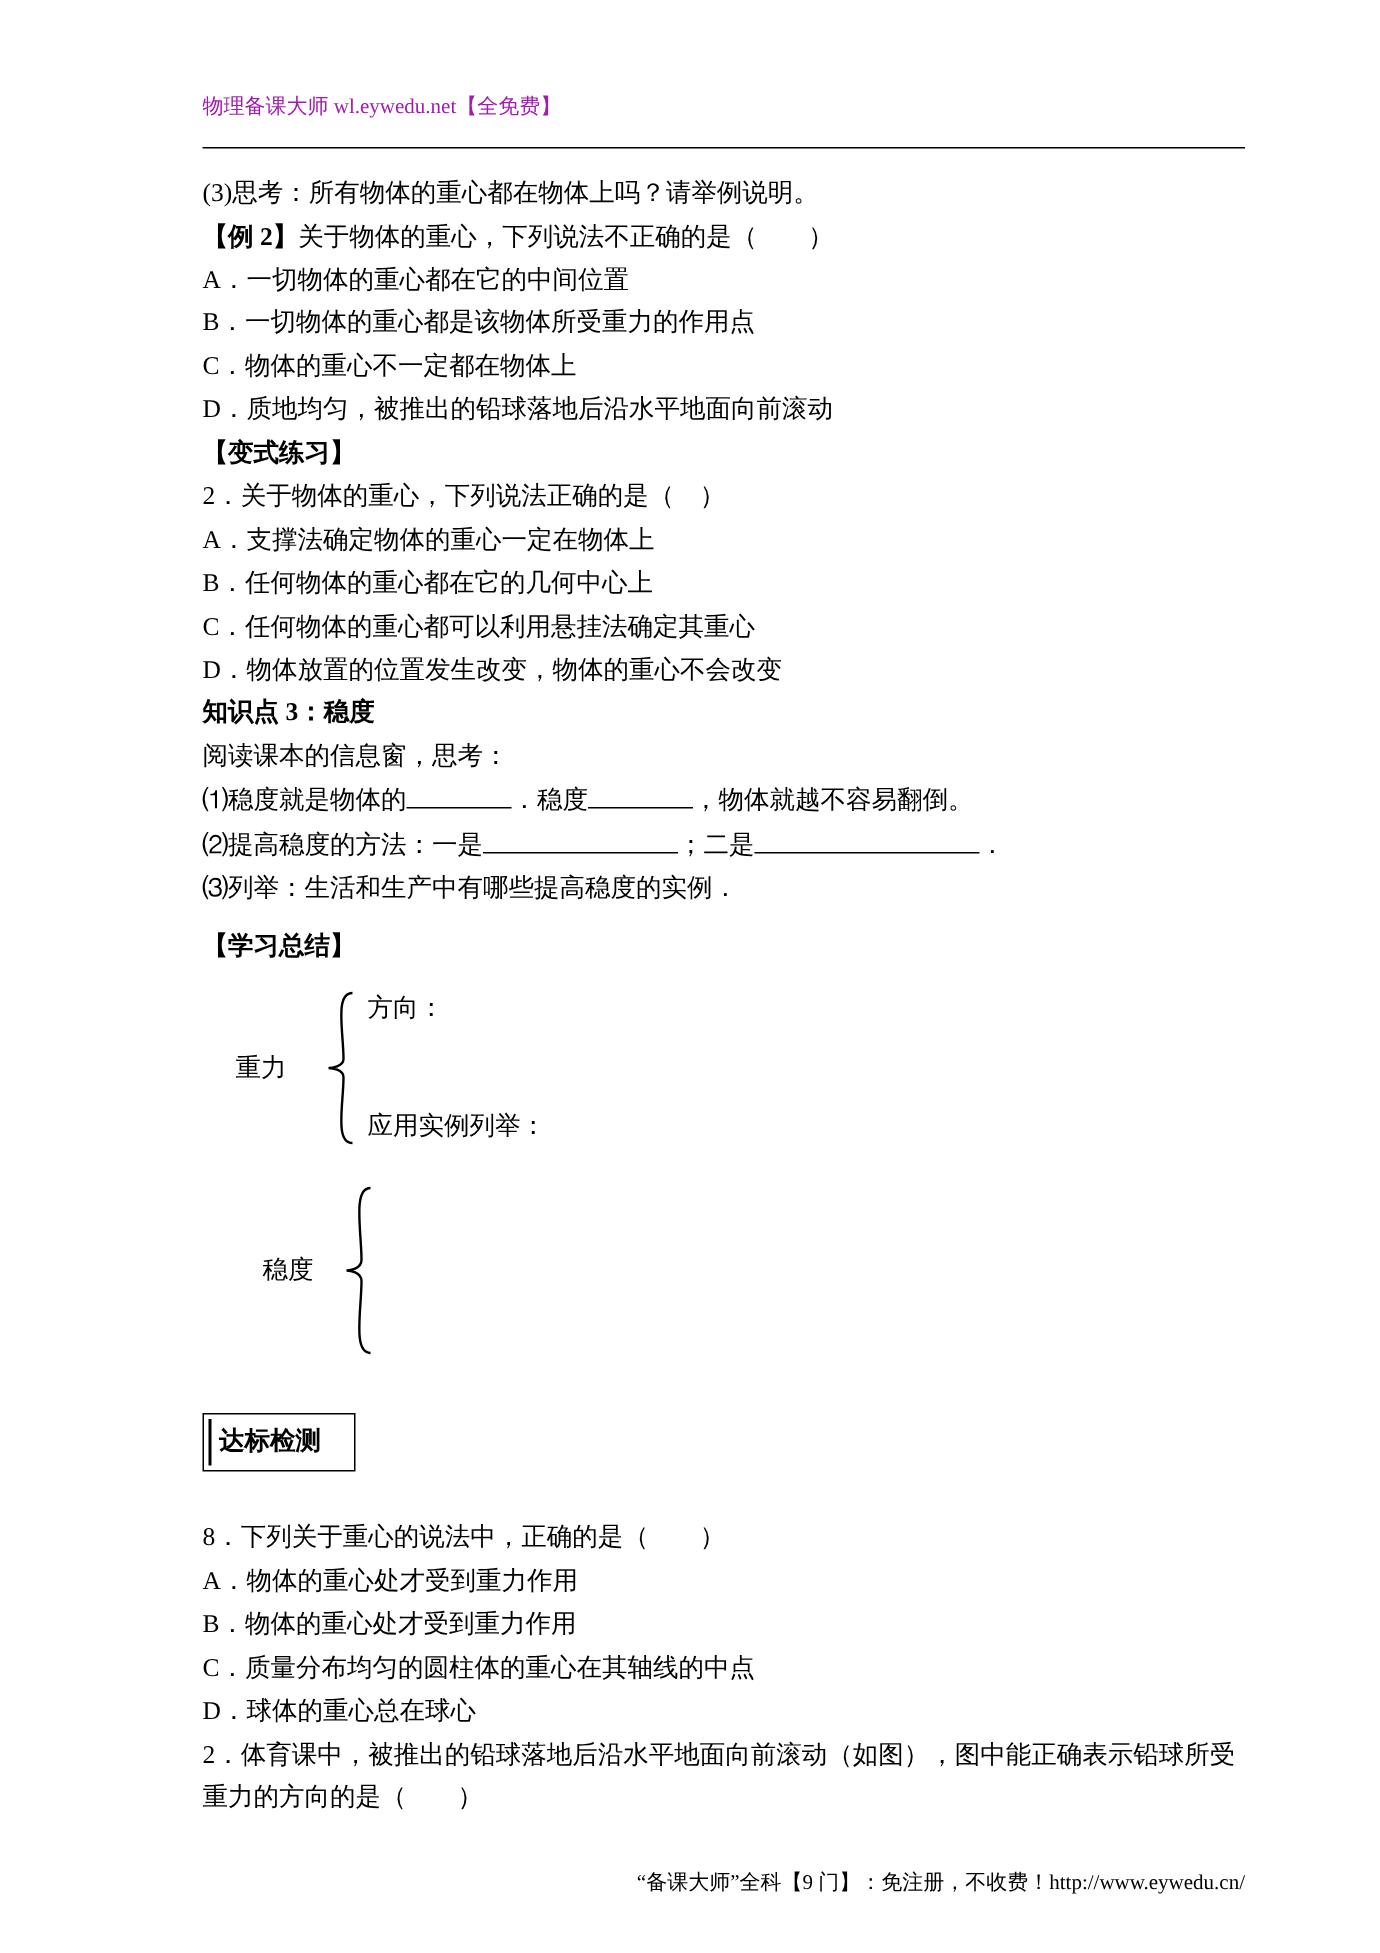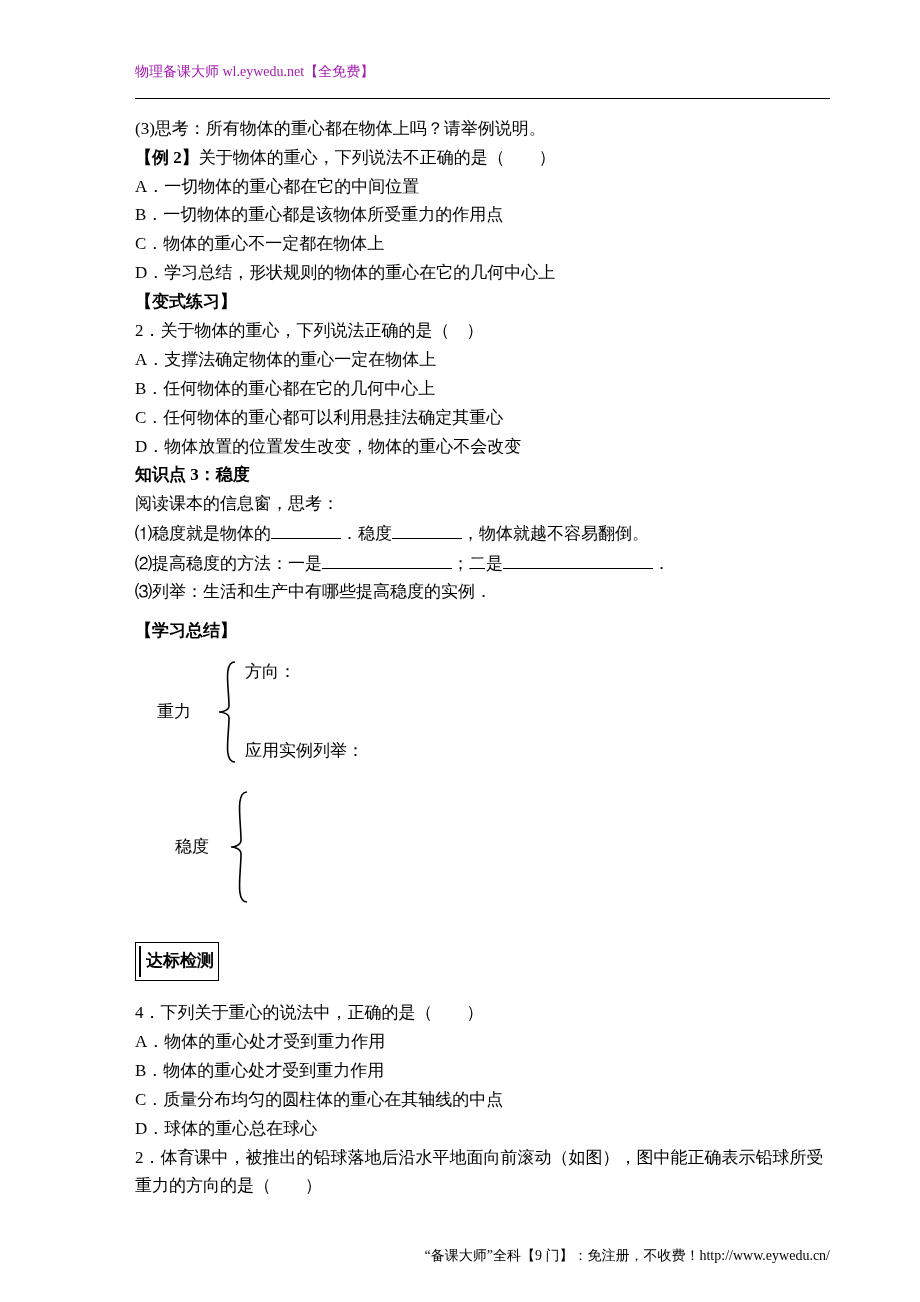--- a/index.html
+++ b/index.html
@@ -60,22 +60,22 @@
     .brace-items{
       display:flex;
       flex-direction:column;
       justify-content:space-between;
       padding-left:4px;
     }
 
     .dabiao-box{
       display:inline-block;
       border:1.2px solid #000;
-      padding:4px 4px 4px 10px;
-      margin:14px 0 18px 0;
+      padding:4px 22px 4px 10px;
+      margin:14px 0 30px 0;
       position:relative;
     }
     .dabiao-box::before{
       content:"";
       position:absolute;
       left:3px; top:3px; bottom:3px;
       width:2px;
       background:#000;
     }
 
@@ -96,21 +96,21 @@
   <div class="underline-top"></div>
 
   <span class="line">(3)思考：所有物体的重心都在物体上吗？请举例说明。</span>
 
   <span class="line">
     <span class="partbold fangsong">【例 2】</span><span>关于物体的重心，下列说法不正确的是（　　）</span>
   </span>
   <span class="line">A．一切物体的重心都在它的中间位置</span>
   <span class="line">B．一切物体的重心都是该物体所受重力的作用点</span>
   <span class="line">C．物体的重心不一定都在物体上</span>
-  <span class="line">D．学习总结，形状规则的物体的重心在它的几何中心上</span>
+  <span class="line">D．质地均匀，被推出的铅球落地后沿水平地面向前滚动</span>
 
   <span class="line bold fangsong">【变式练习】</span>
   <span class="line">2．关于物体的重心，下列说法正确的是（　）</span>
   <span class="line">A．支撑法确定物体的重心一定在物体上</span>
   <span class="line">B．任何物体的重心都在它的几何中心上</span>
   <span class="line">C．任何物体的重心都可以利用悬挂法确定其重心</span>
   <span class="line">D．物体放置的位置发生改变，物体的重心不会改变</span>
 
   <span class="line bold fangsong">知识点 3：稳度</span>
   <span class="line">阅读课本的信息窗，思考：</span>
@@ -149,21 +149,21 @@
       <svg class="brace-svg" viewBox="0 0 28 118">
         <path d="M22 4 C10 4 16 33 16 52 C16 58 8 59 6 59 C8 59 16 60 16 66 C16 85 10 114 22 114" stroke="#000" stroke-width="1.6" fill="none"></path>
       </svg>
     </div>
   </div>
 
   <div class="dabiao-box bold">
     <span>达标检测</span>
   </div>
 
-  <span class="line">4．下列关于重心的说法中，正确的是（　　）</span>
+  <span class="line">8．下列关于重心的说法中，正确的是（　　）</span>
   <span class="line">A．物体的重心处才受到重力作用</span>
   <span class="line">B．物体的重心处才受到重力作用</span>
   <span class="line">C．质量分布均匀的圆柱体的重心在其轴线的中点</span>
   <span class="line">D．球体的重心总在球心</span>
   <span class="line">2．体育课中，被推出的铅球落地后沿水平地面向前滚动（如图），图中能正确表示铅球所受重力的方向的是（　　）</span>
 
   <div class="footer">“备课大师”全科【9 门】：免注册，不收费！http://www.eywedu.cn/</div>
 </div>
 
 </body></html>

